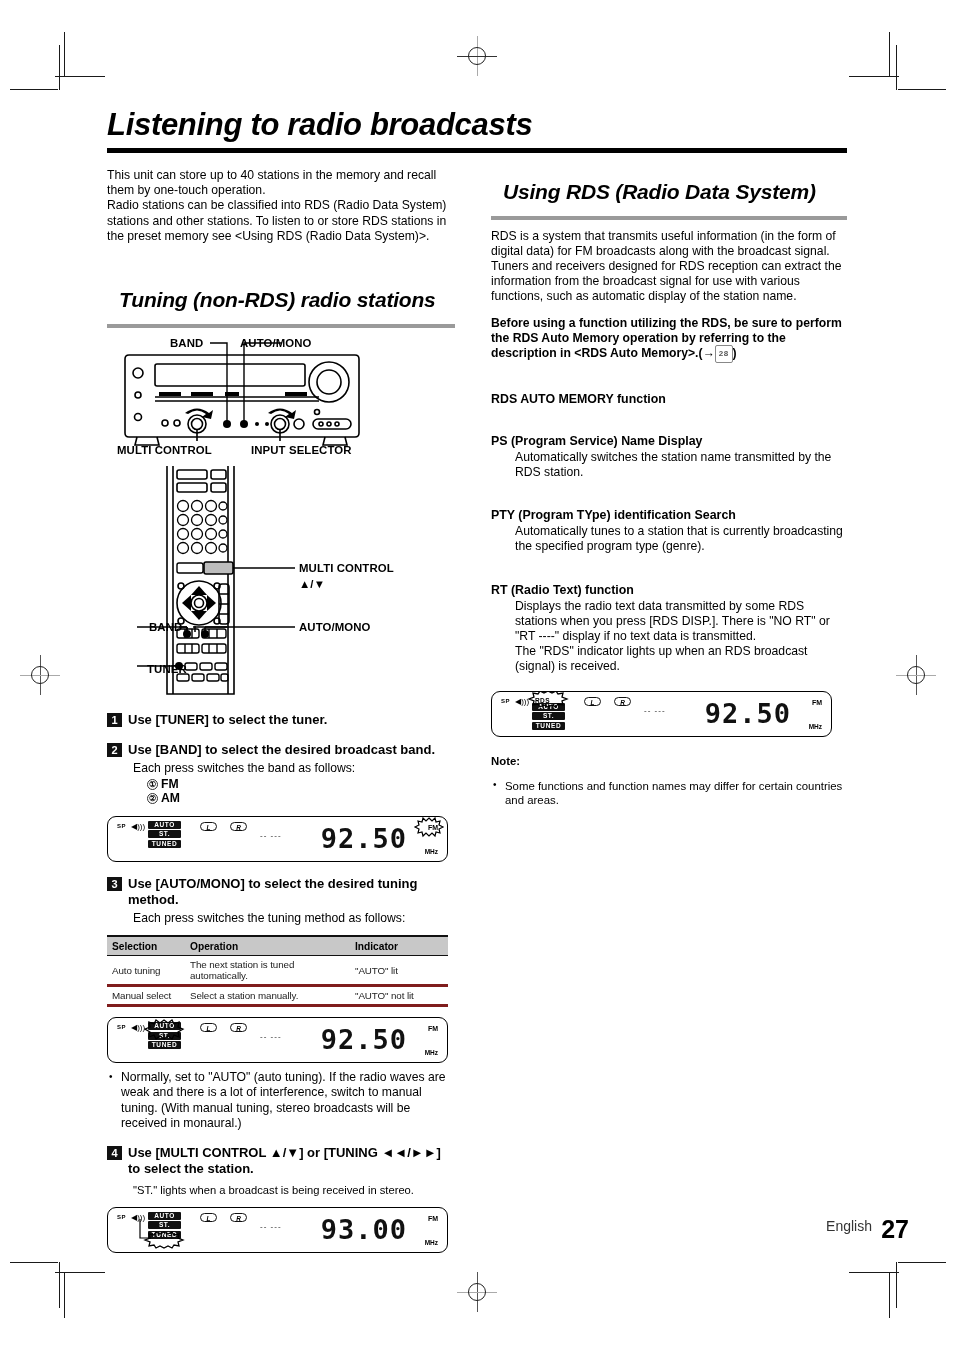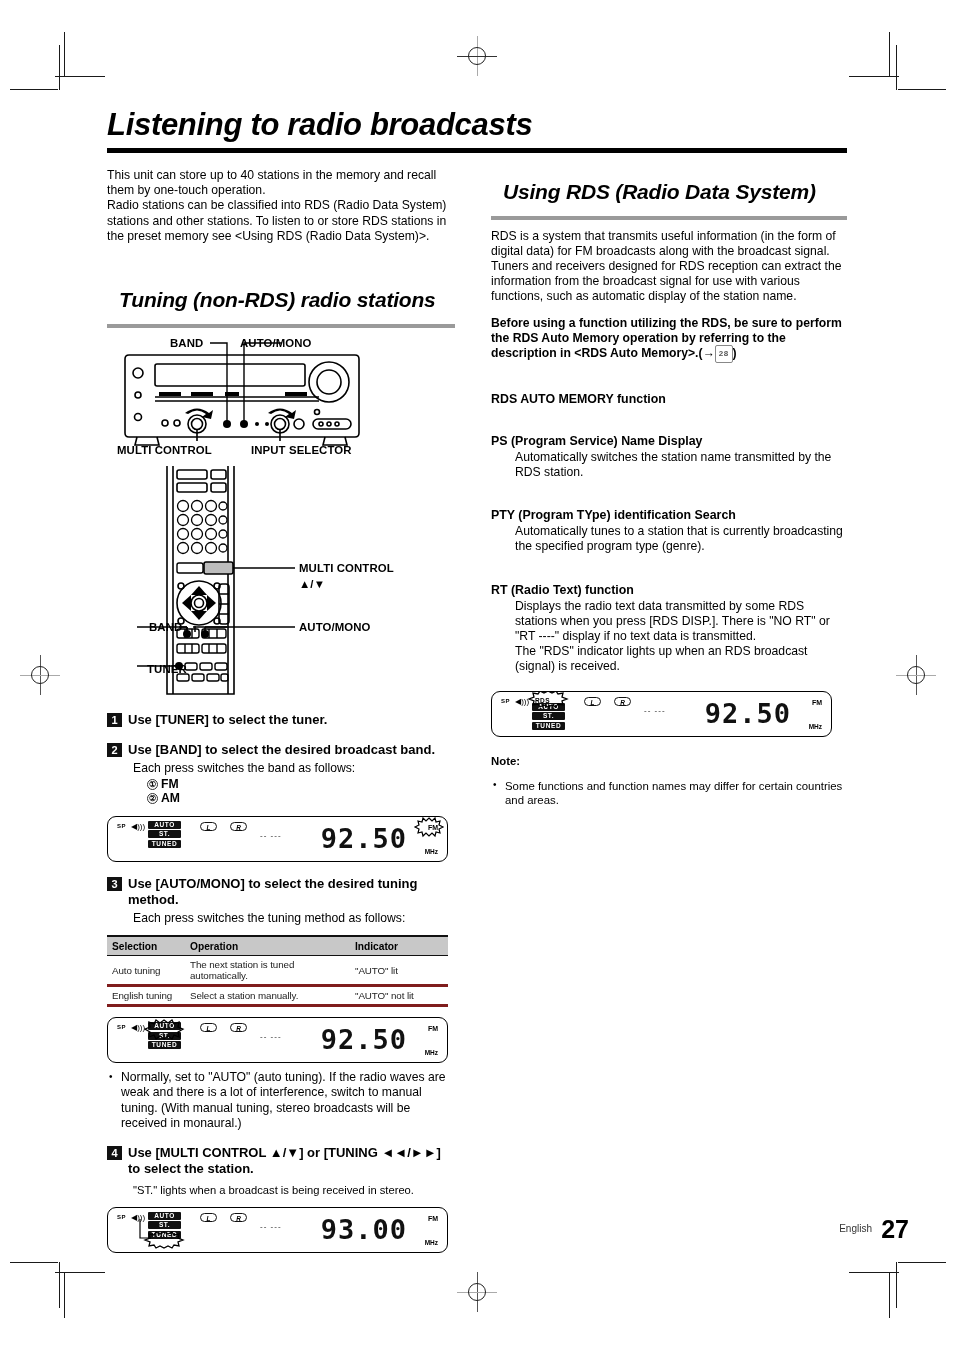--- a/index.html
+++ b/index.html
@@ -155,21 +155,21 @@
   
   .illus { position:relative; margin-top:7px; }
 
   .lbl {
     position:absolute; font-size:11.4px; font-weight:bold; letter-spacing:0.1px;
     white-space:nowrap;
   }
 
   
   .footer-lang {
-    position:absolute; right:82px; bottom:116px; font-size:10px; color:#333;
+    position:absolute; right:82px; bottom:116px; font-size:14px; color:#333;
   }
   .footer-num {
     position:absolute; right:45px; bottom:106px; font-size:25px; font-weight:bold;
   }
 </style>
 </head>
 <body>
 
 <div id="page">
 
@@ -477,21 +477,21 @@
           <th class="first">Indicator</th>
         </tr>
       </thead>
       <tbody>
         <tr>
           <td>Auto tuning</td>
           <td>The next station is tuned automatically.</td>
           <td>"AUTO" lit</td>
         </tr>
         <tr>
-          <td>English tuning</td>
+          <td>Manual select</td>
           <td>Select a station manually.</td>
           <td>"AUTO" not lit</td>
         </tr>
       </tbody>
     </table>
 
     <div class="lcd">
       <div class="sp">SP</div>
       <div class="spk">◀)))</div>
       <div class="stack">

